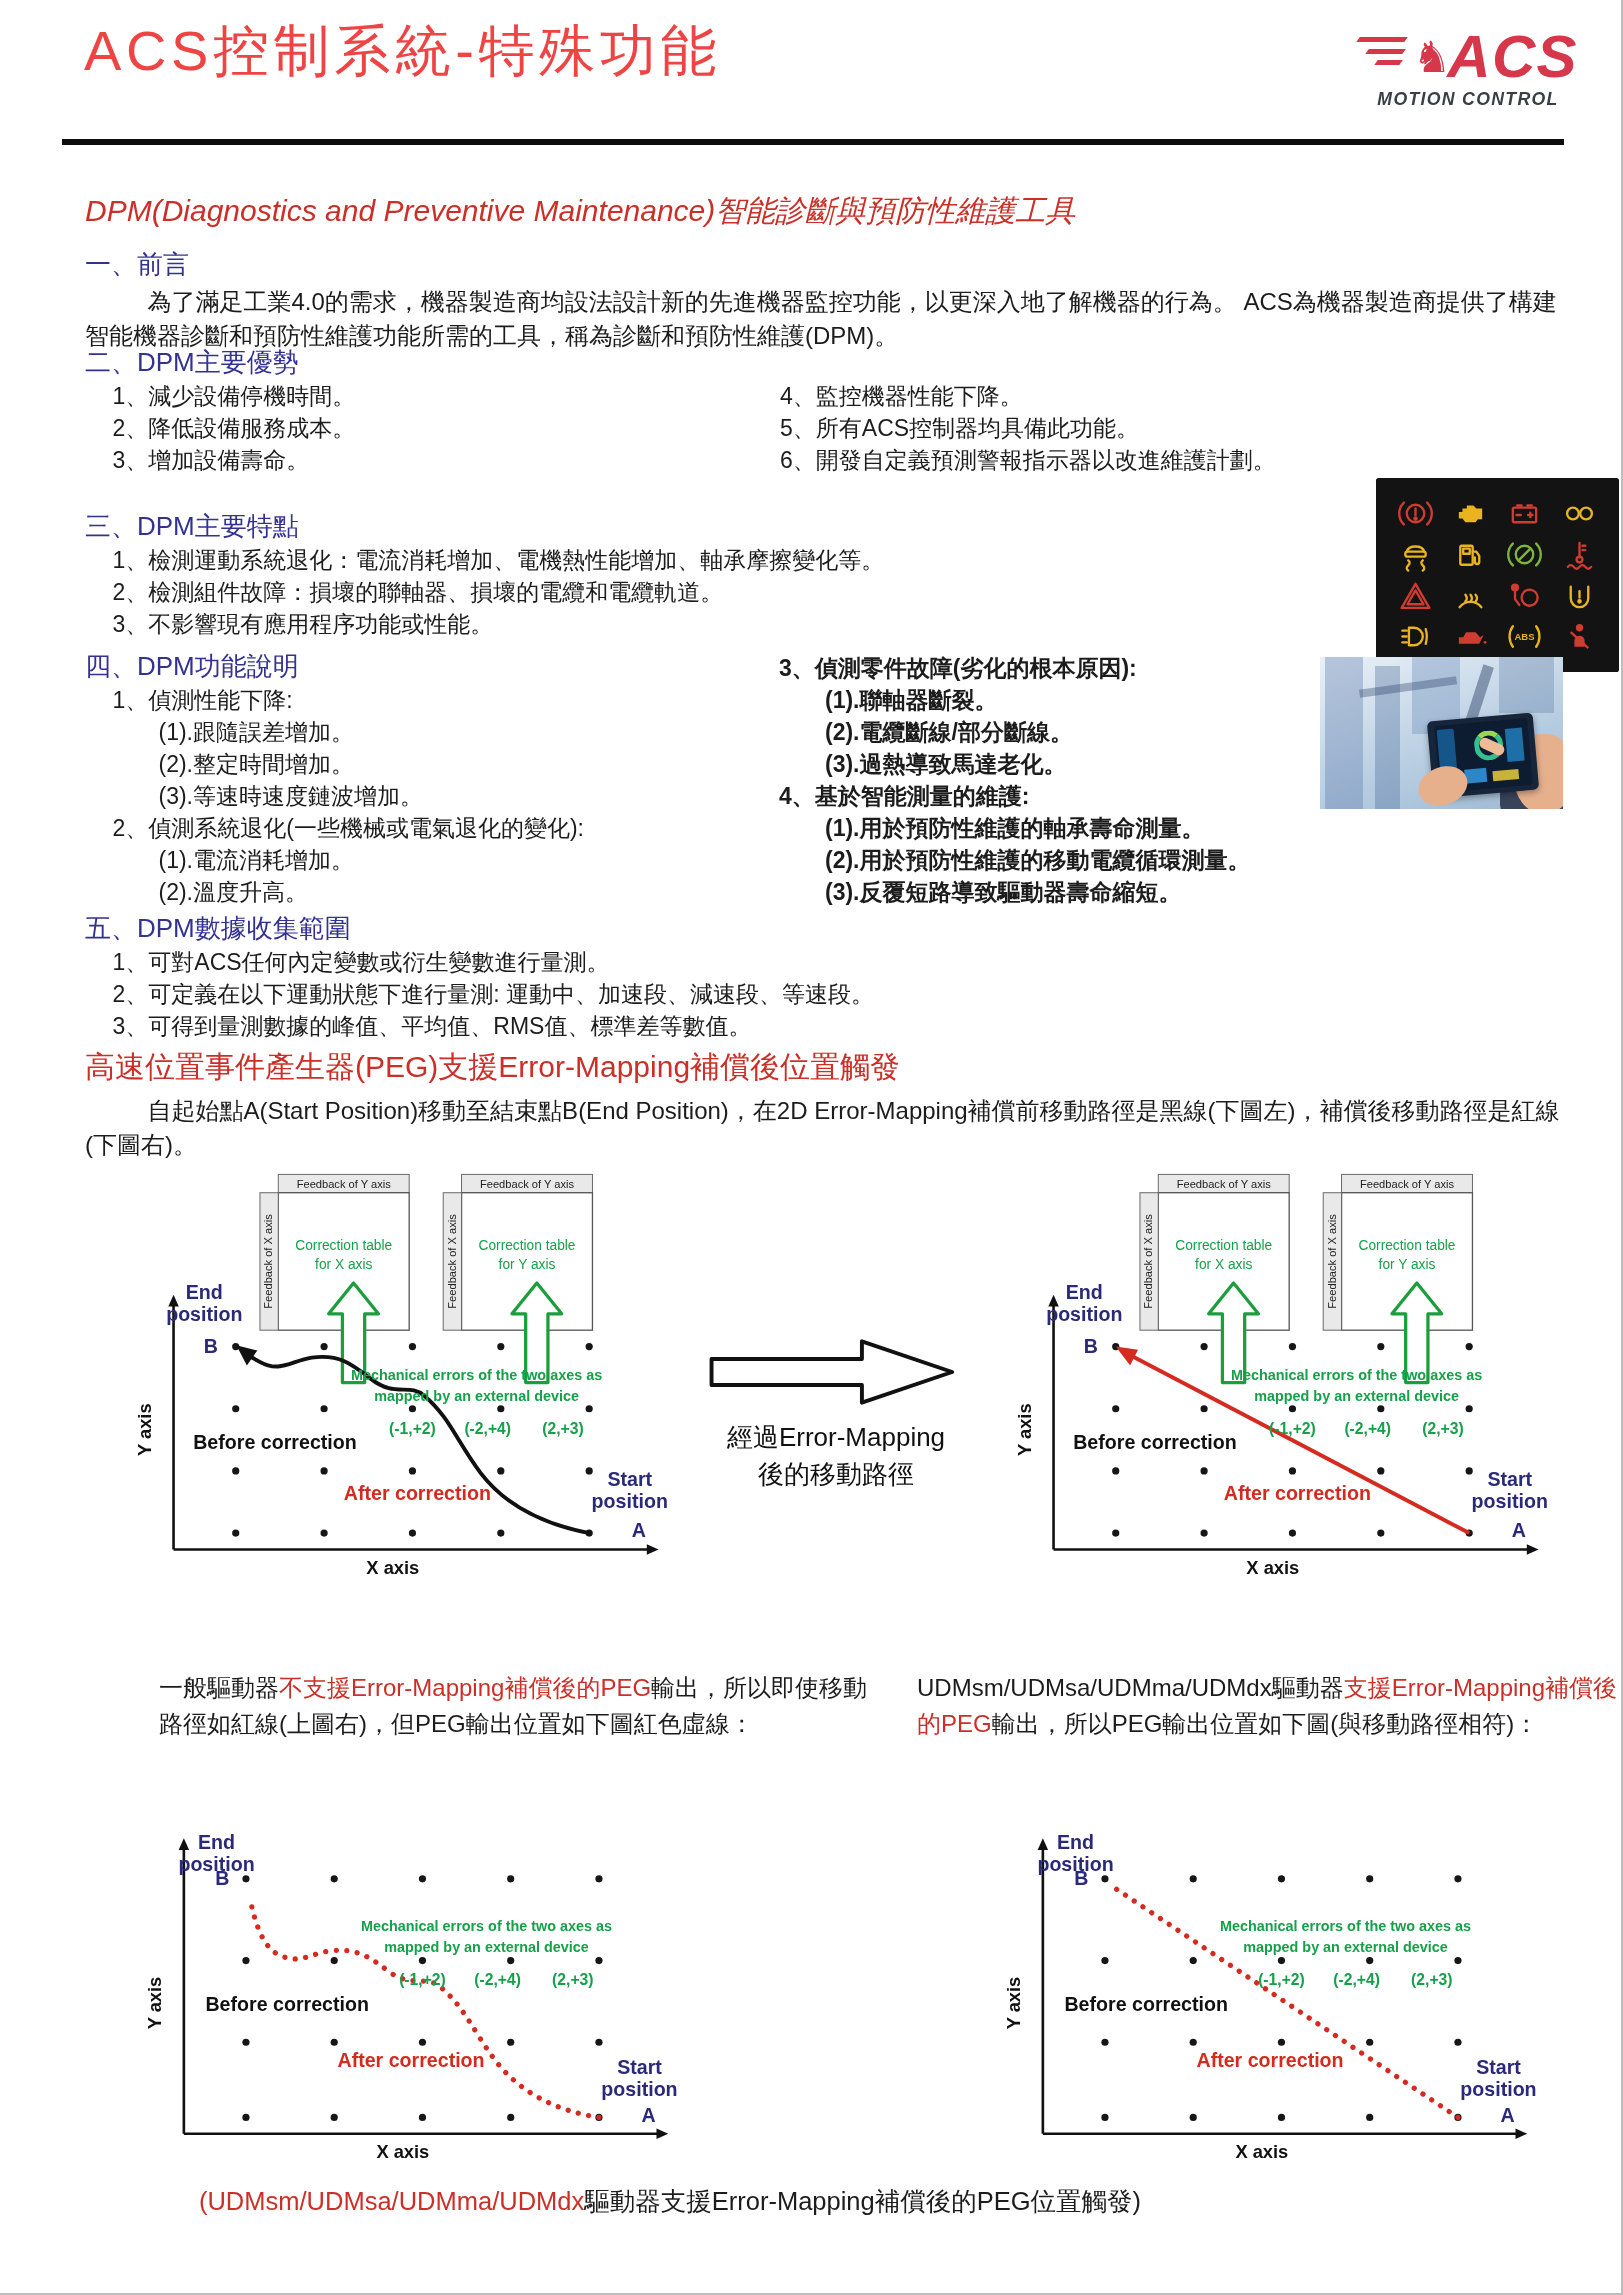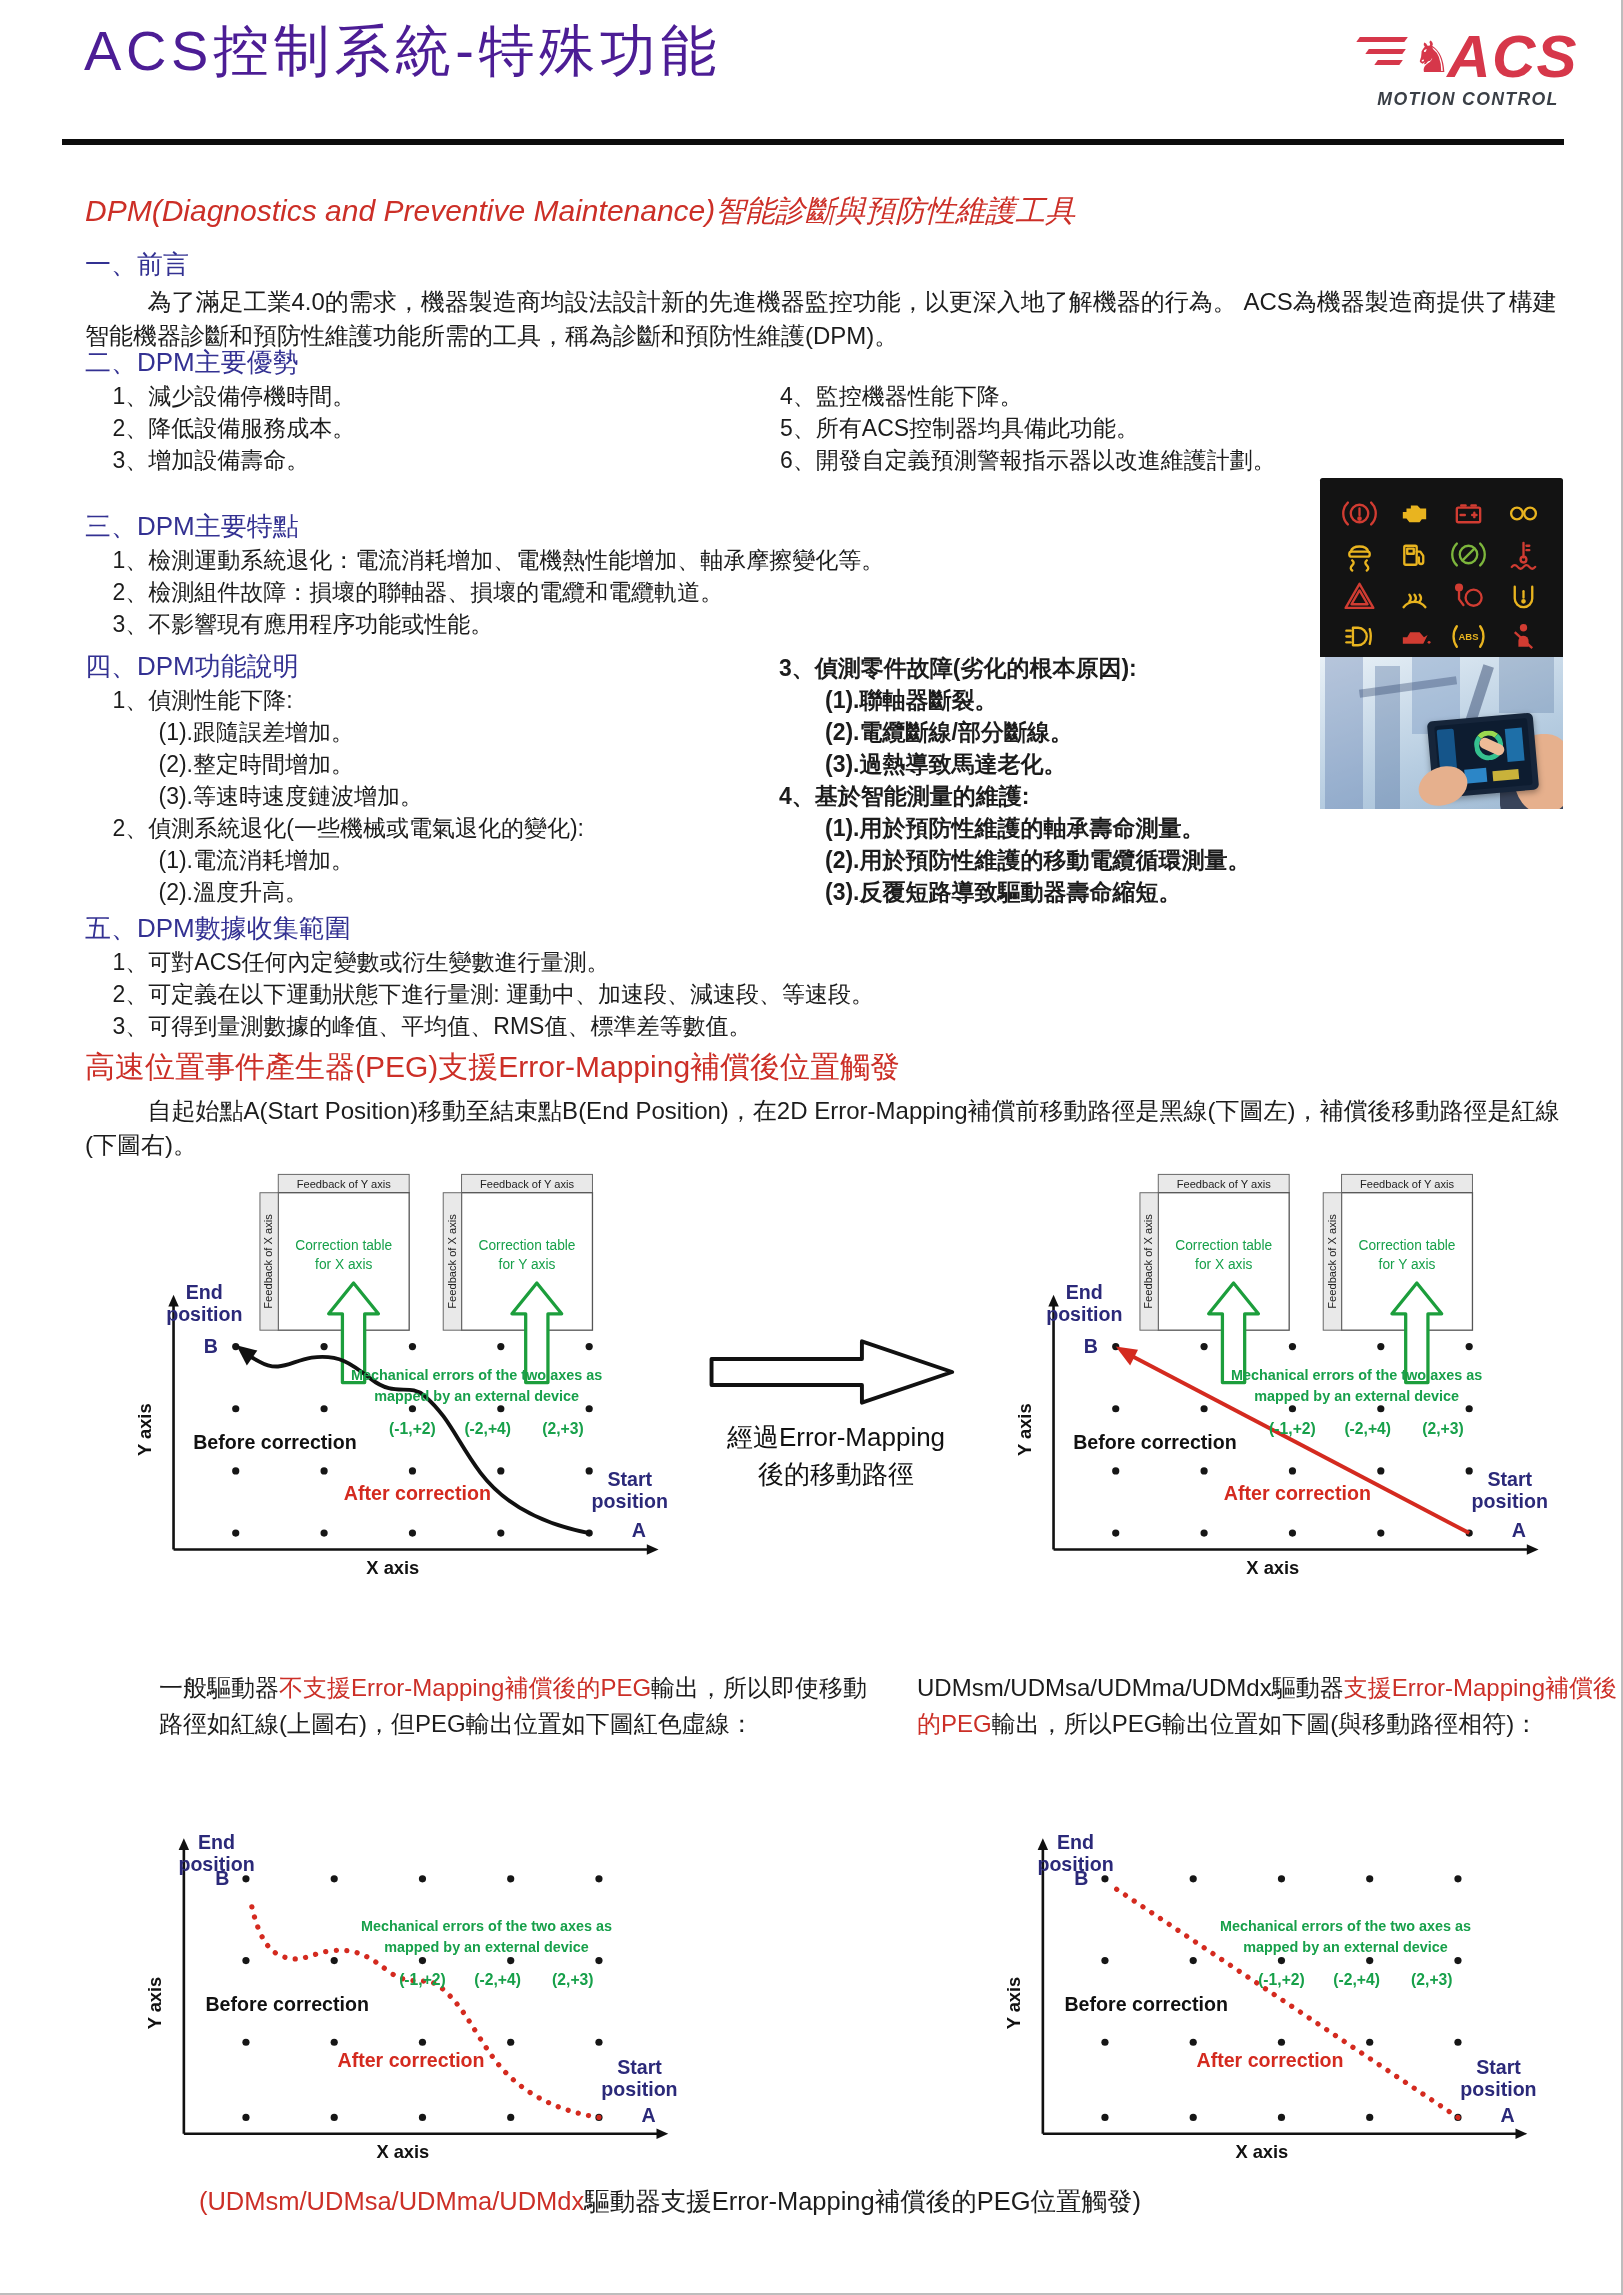--- a/index.html
+++ b/index.html
@@ -1,20 +1,20 @@
 <!DOCTYPE html>
 <html style="font-size:10.5px"><head>
 <meta charset="utf-8">
 <style>
   html,body{margin:0;padding:0;background:#e8e8e8;}
   .page{position:relative;width:1623px;height:2295px;background:#ffffff;
         font-family:"Liberation Sans",sans-serif;color:#1c1c1c;overflow:hidden;
         border-right:2px solid #bdbdbd;border-bottom:2px solid #bdbdbd;box-sizing:border-box;}
   .abs{position:absolute;}
-  .doc-title{font-size:56px;letter-spacing:4.6px;color:#4c1d95;font-weight:500;white-space:nowrap;}
+  .doc-title{font-size:56px;letter-spacing:4.6px;color:#ef4444;font-weight:500;white-space:nowrap;}
   .rule{background:#0d0d0d;}
   
   .logo{display:flex;flex-direction:column;align-items:center;}
   .logo-row{display:flex;align-items:center;}
   .speed{display:flex;flex-direction:column;gap:5.9px;margin-right:6.5px;margin-top:-11.8px;}
   .speed span{display:block;height:5.2px;background:#d6374a;transform:skewX(-35deg);}
   .sp1{width:48px;} .sp2{width:37px;margin-left:9.2px;} .sp3{width:25px;margin-left:18.3px;}
   .logo-horse{color:#d6374a;font-size:43px;line-height:39px;margin-right:-3.9px;}
   .logo-acs{color:#d6374a;font-size:60px;font-weight:bold;font-style:italic;letter-spacing:1.3px;line-height:56px;}
   .logo-tag{color:#3a3f46;font-size:17.7px;font-weight:bold;font-style:italic;letter-spacing:1.3px;margin-top:3.9px;}
@@ -149,21 +149,21 @@
         <div class="sub">(2).電纜斷線/部分斷線。</div>
         <div class="sub">(3).過熱導致馬達老化。</div>
         <div>4、基於智能測量的維護:</div>
         <div class="sub">(1).用於預防性維護的軸承壽命測量。</div>
         <div class="sub">(2).用於預防性維護的移動電纜循環測量。</div>
         <div class="sub">(3).反覆短路導致驅動器壽命縮短。</div>
       </div>
     </div>
   </div>
 
-  <div class="abs panel" style="left:1320px;top:478px;width:243px;height:194px;">
+  <div class="abs panel" style="left:1376px;top:478px;width:243px;height:194px;">
     <div class="icell">
         <svg viewBox="0 0 48 48" class="ic" style="stroke:#d13c32">
           <circle cx="24" cy="24" r="12"></circle>
           <path d="M8 9a21 21 0 0 0 0 30M40 9a21 21 0 0 1 0 30"></path>
           <line x1="24" y1="17" x2="24" y2="26"></line>
           <circle cx="24" cy="31" r="1.6" fill="#d13c32"></circle>
         </svg>
       </div>
     <div class="icell">
         <svg viewBox="0 0 48 48">

